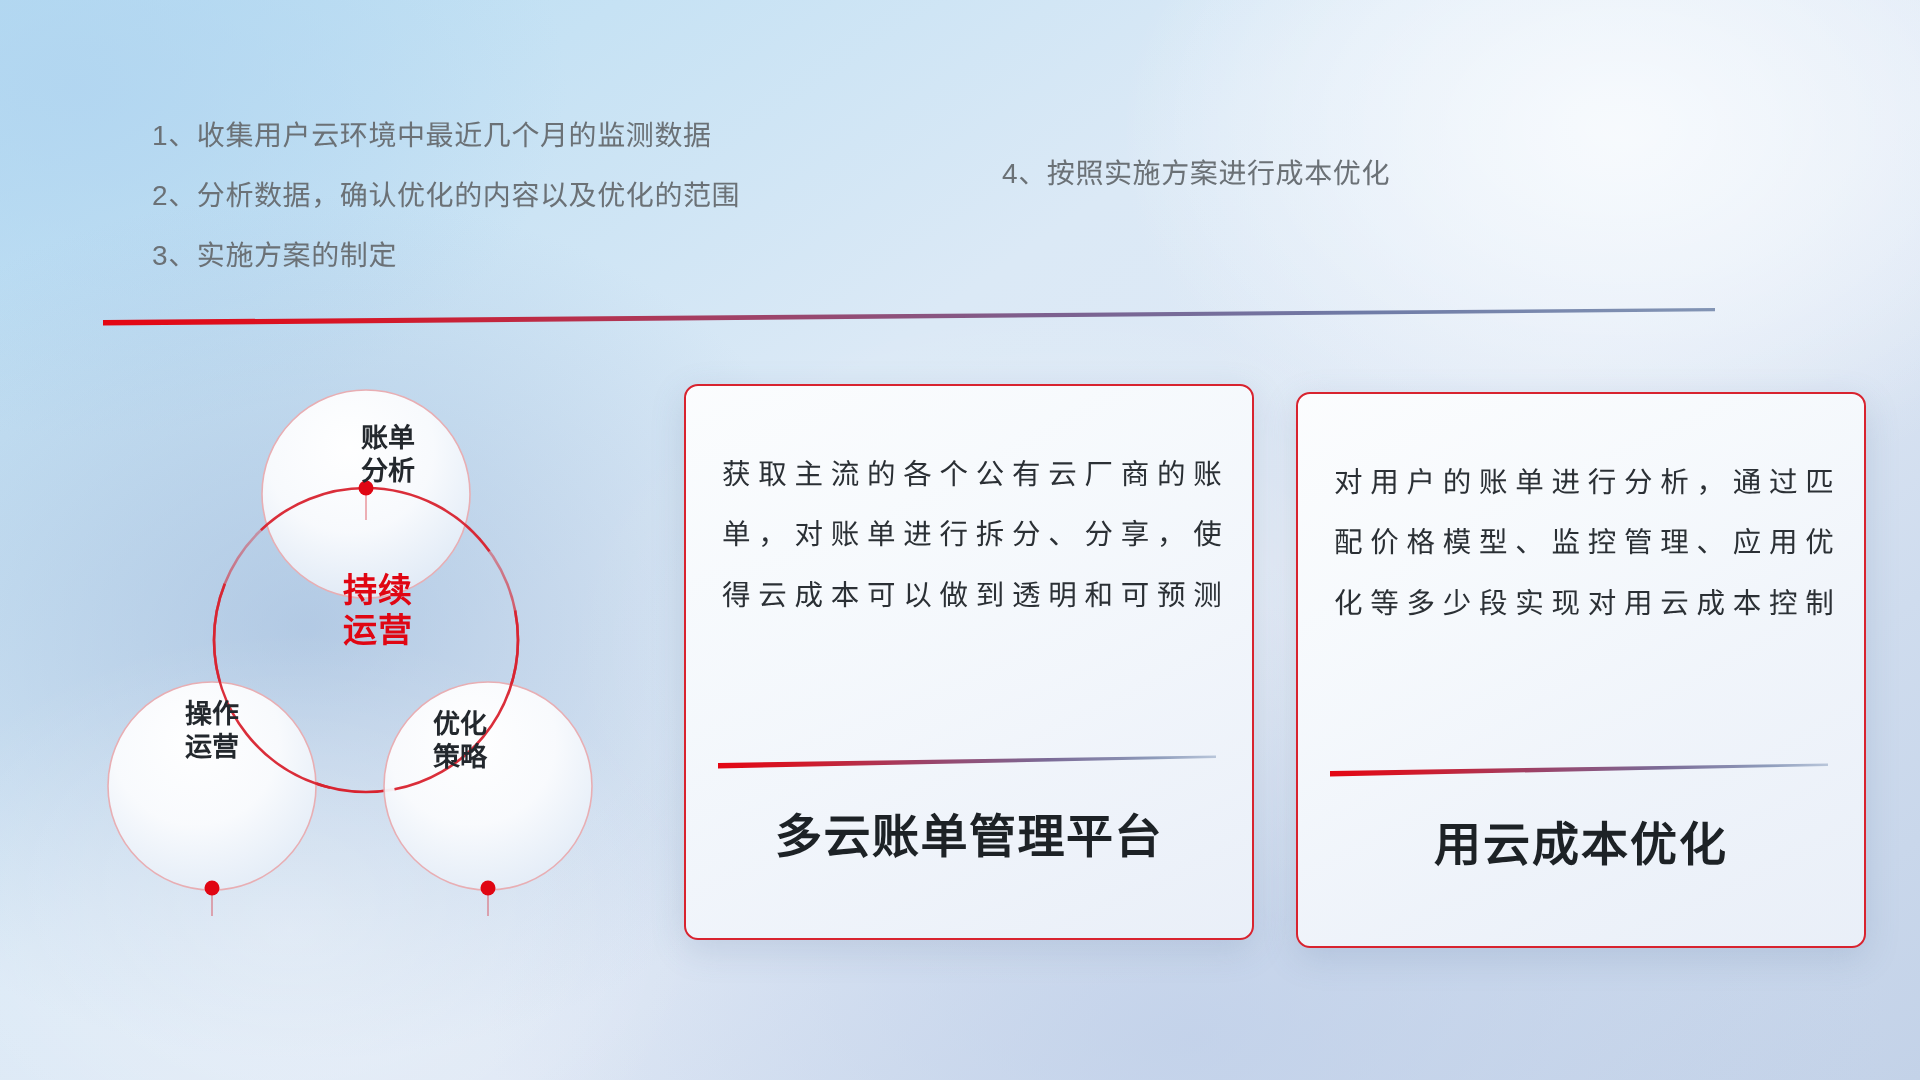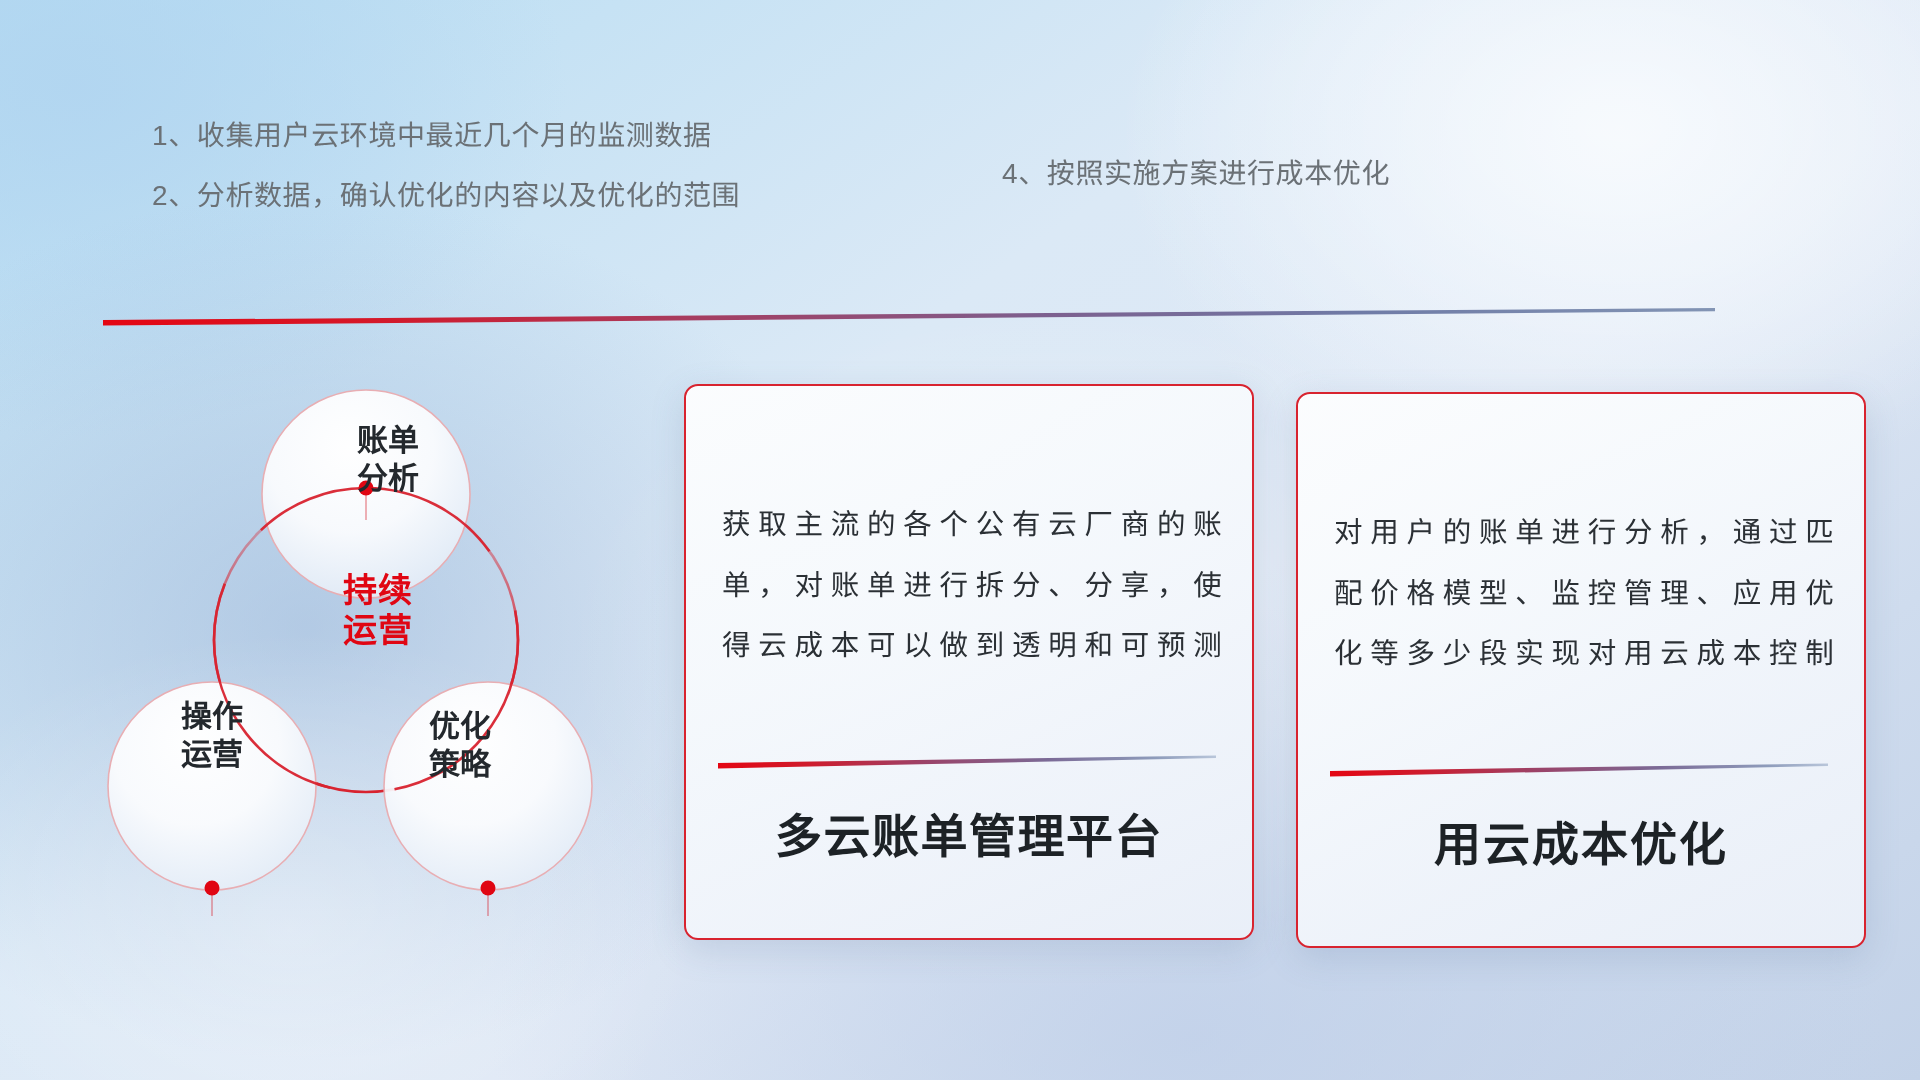--- a/index.html
+++ b/index.html
@@ -74,21 +74,21 @@
     top: 348px;
     width: 540px;
     height: 588px;
   }
 
   .venn-label {
     position: absolute;
     text-align: center;
     font-weight: bold;
     color: #23282d;
-    font-size: 31px;
+    font-size: 27px;
     line-height: 1.22;
     white-space: nowrap;
     pointer-events: none;
   }
   #venn-label-top    { left: 212px; top: 74px;  width: 160px; }
   #venn-label-left   { left: 36px;  top: 350px; width: 160px; }
   #venn-label-right  { left: 284px; top: 360px; width: 160px; }
   #venn-label-center {
     left: 182px; top: 222px; width: 200px;
     color: #e00613;
@@ -117,21 +117,20 @@
   #card-2 { left: 1296px; margin-top: 8px; }
 
   .card-body {
     position: absolute;
     left: 36px;
     right: 30px;
     top: 58px;
     height: 282px;
     display: flex;
     flex-direction: column;
-    justify-content: center;
     color: #2b3035;
     font-size: 28.5px;
     line-height: 2.12;
     letter-spacing: 0.2px;
     text-align: justify;
     text-align-last: justify;
   }
 
   .card-divider {
     position: absolute;
@@ -163,20 +162,23 @@
   <div class="wash wash-tr"></div>
   <div class="wash wash-bl"></div>
   <div class="wash wash-mid"></div>
 
   <div class="bullets" id="bullets-left">
     <div class="row">
       <span>1、</span><span>收集用户云环境中最近几个月的监测数据</span>
     </div>
     <div class="row">
       <span>2、</span><span>分析数据，确认优化的内容以及优化的范围</span>
+    </div>
+    <div class="row">
+      <span>3、</span><span>实施方案的制定</span>
     </div>
   </div>
 
   <div class="bullets" id="bullets-right">
     <div class="row">
       <span>4、</span><span>按照实施方案进行成本优化</span>
     </div>
   </div>
 
   <svg class="wedge" id="main-divider" viewBox="0 0 1612 20" preserveAspectRatio="none">

